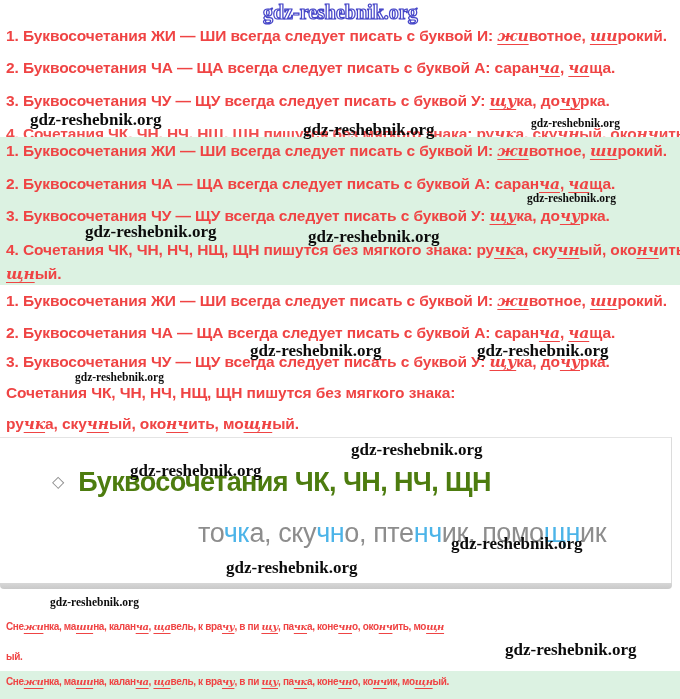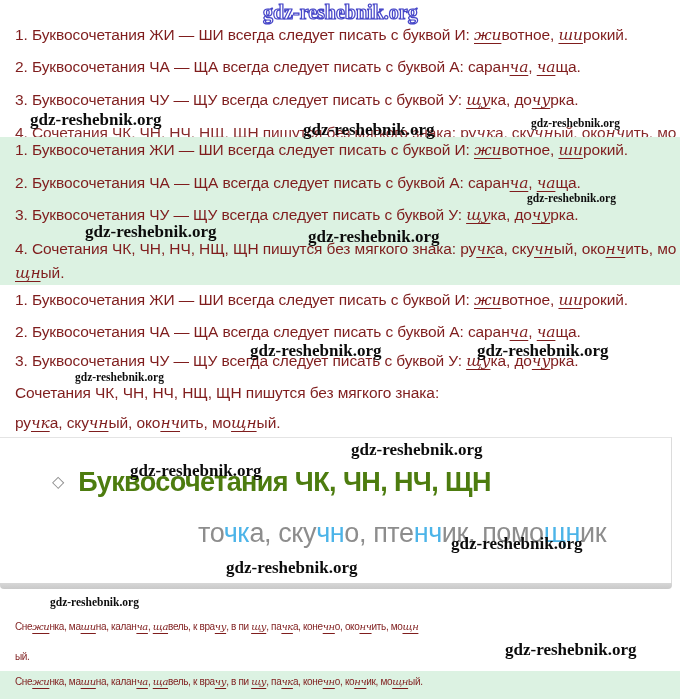--- a/index.html
+++ b/index.html
@@ -1,21 +1,21 @@
 <!DOCTYPE html>
 <html><head>
 <meta charset="utf-8">
 <style>
   * { margin:0; padding:0; box-sizing:border-box; }
   html,body { width:680px; height:699px; background:#ffffff; overflow:hidden;
               font-family:"Liberation Sans", sans-serif; }
   #page { position:relative; width:680px; height:699px; background:#fff; }
 
-  .line { position:absolute; left:15px; white-space:nowrap;
-          font-size:15.5px; color:#7f1d1d; letter-spacing:-0.1px; }
+  .line { position:absolute; left:6px; white-space:nowrap;
+          font-size:15.5px; color:#ef4444; letter-spacing:-0.1px;font-weight:bold; }
   .seg-u { font-family:"DejaVu Serif", serif; font-style:italic;
            text-decoration:underline; text-underline-offset:3px; }
   .seg-b { color:#4cb4e8; }
 
   .green-band { position:absolute; left:0; width:680px; background:#dcf2e2; }
   #green1 { top:137px; height:148px; }
   #green2 { top:671px; height:28px; }
 
   .wm { position:absolute; white-space:nowrap; color:#0c0c0c;
         font-family:Liberation Serif, serif; }

